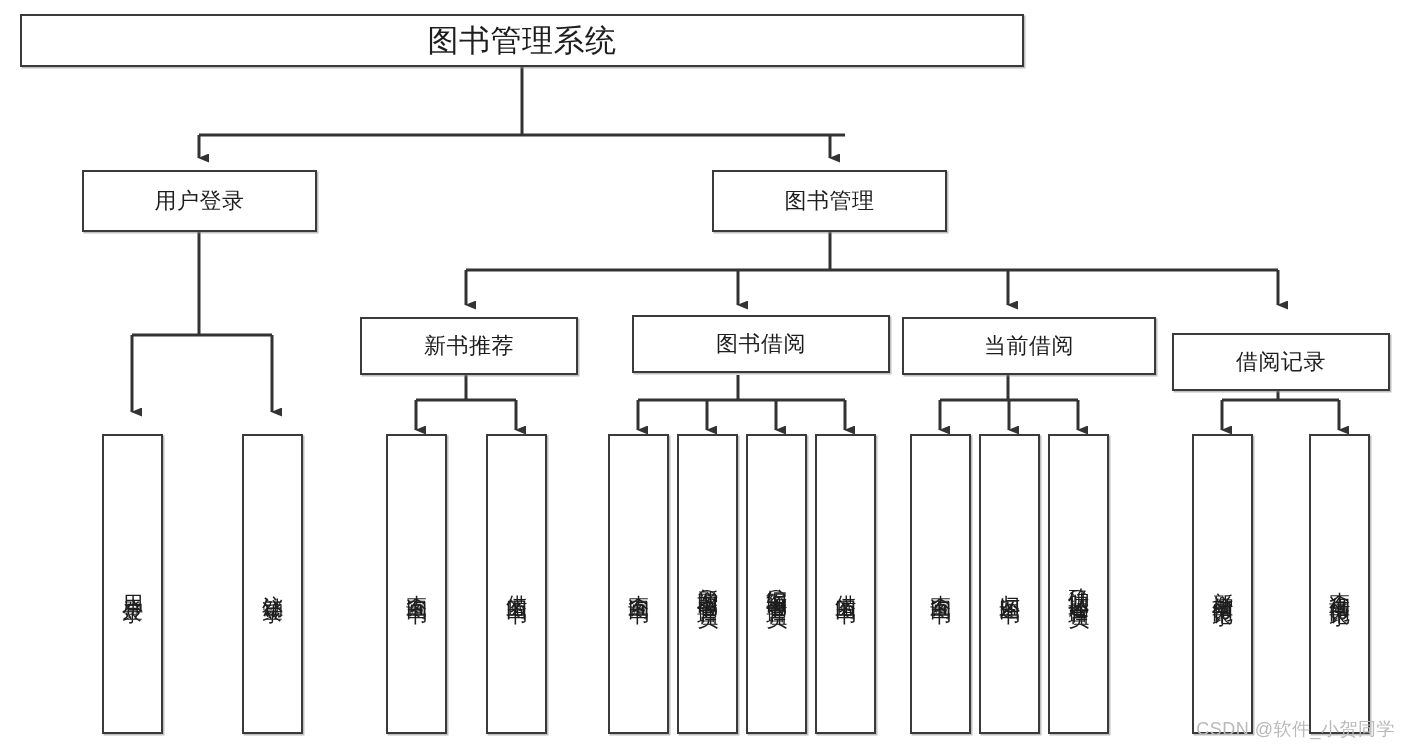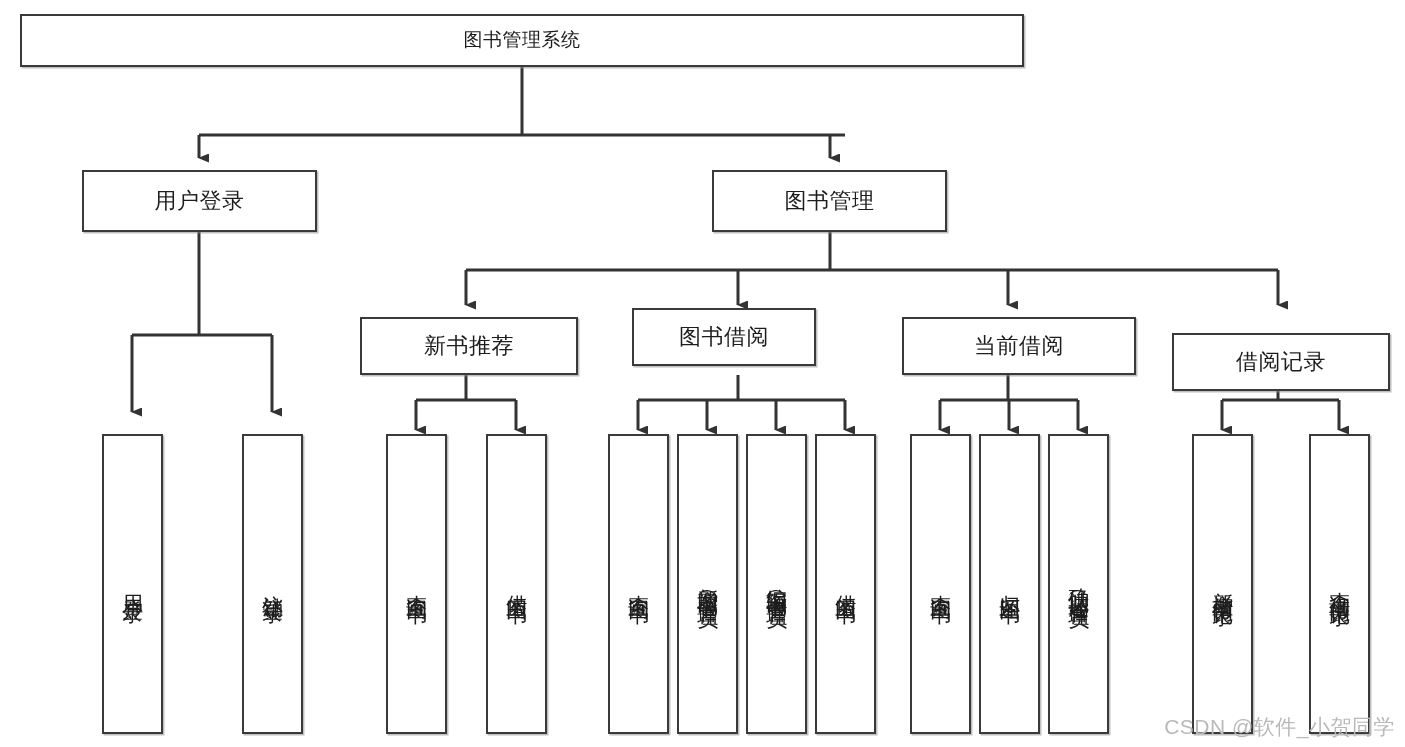--- a/index.html
+++ b/index.html
@@ -43,26 +43,26 @@
     text-align: center;
   }
   .node-box.vertical .node-label {
     writing-mode: vertical-rl;
     text-orientation: upright;
     letter-spacing: 3px;
     font-size: 21px;
     white-space: normal;
     max-height: 100%;
   }
-  .node-box.root .node-label { font-size: 19px; text-align: center; }
+  .node-box.root .node-label { font-size: 31px; text-align: center; }
   .watermark {
     position: absolute;
     right: 10px;
     bottom: 6px;
-    font-size: 21px;
+    font-size: 18px;
     color: #b9b9b9;
     white-space: nowrap;
     letter-spacing: 0.5px;
   }
 </style>
 </head>
 <body>
 
 <div id="diagram-root">
 
@@ -123,24 +123,24 @@
   <div class="node-box" style="left:82px; top:170px; width:235px; height:62px;">
     <span class="node-label">用户登录</span>
   </div>
   <div class="node-box" style="left:360px; top:317px; width:218px; height:58px;">
     <span class="node-label">新书推荐</span>
   </div>
 
   <div class="node-box" style="left:712px; top:170px; width:235px; height:62px;">
     <span class="node-label">图书管理</span>
   </div>
-  <div class="node-box" style="left:632px; top:308px; width:184px; height:58px;">
+  <div class="node-box" style="left:632px; top:315px; width:258px; height:58px;">
     <span class="node-label">图书借阅</span>
   </div>
-  <div class="node-box" style="left:902px; top:317px; width:234px; height:58px;">
+  <div class="node-box" style="left:902px; top:317px; width:254px; height:58px;">
     <span class="node-label">当前借阅</span>
   </div>
   <div class="node-box" style="left:1172px; top:317px; width:218px; height:58px;margin-top:16px;">
     <span class="node-label">借阅记录</span>
   </div>
 
   <div class="node-box vertical" style="left:102px; top:434px; width:61px; height:300px;">
     <span class="node-label">用户登录</span>
   </div>
   <div class="node-box vertical" style="left:242px; top:434px; width:61px; height:300px;">

